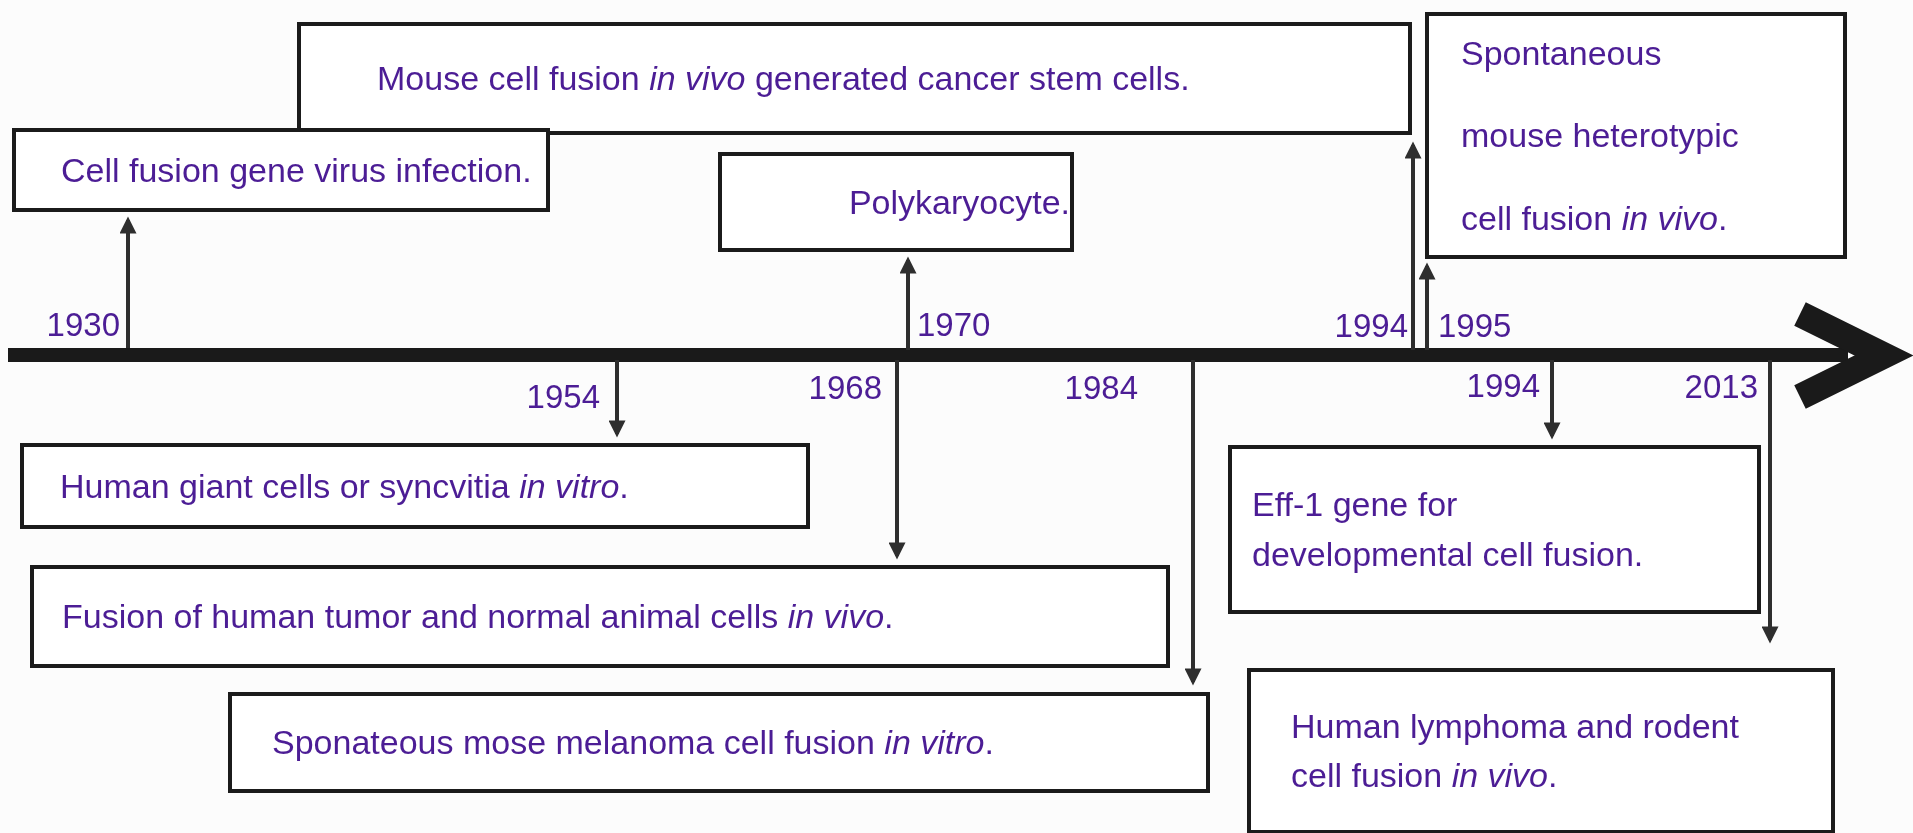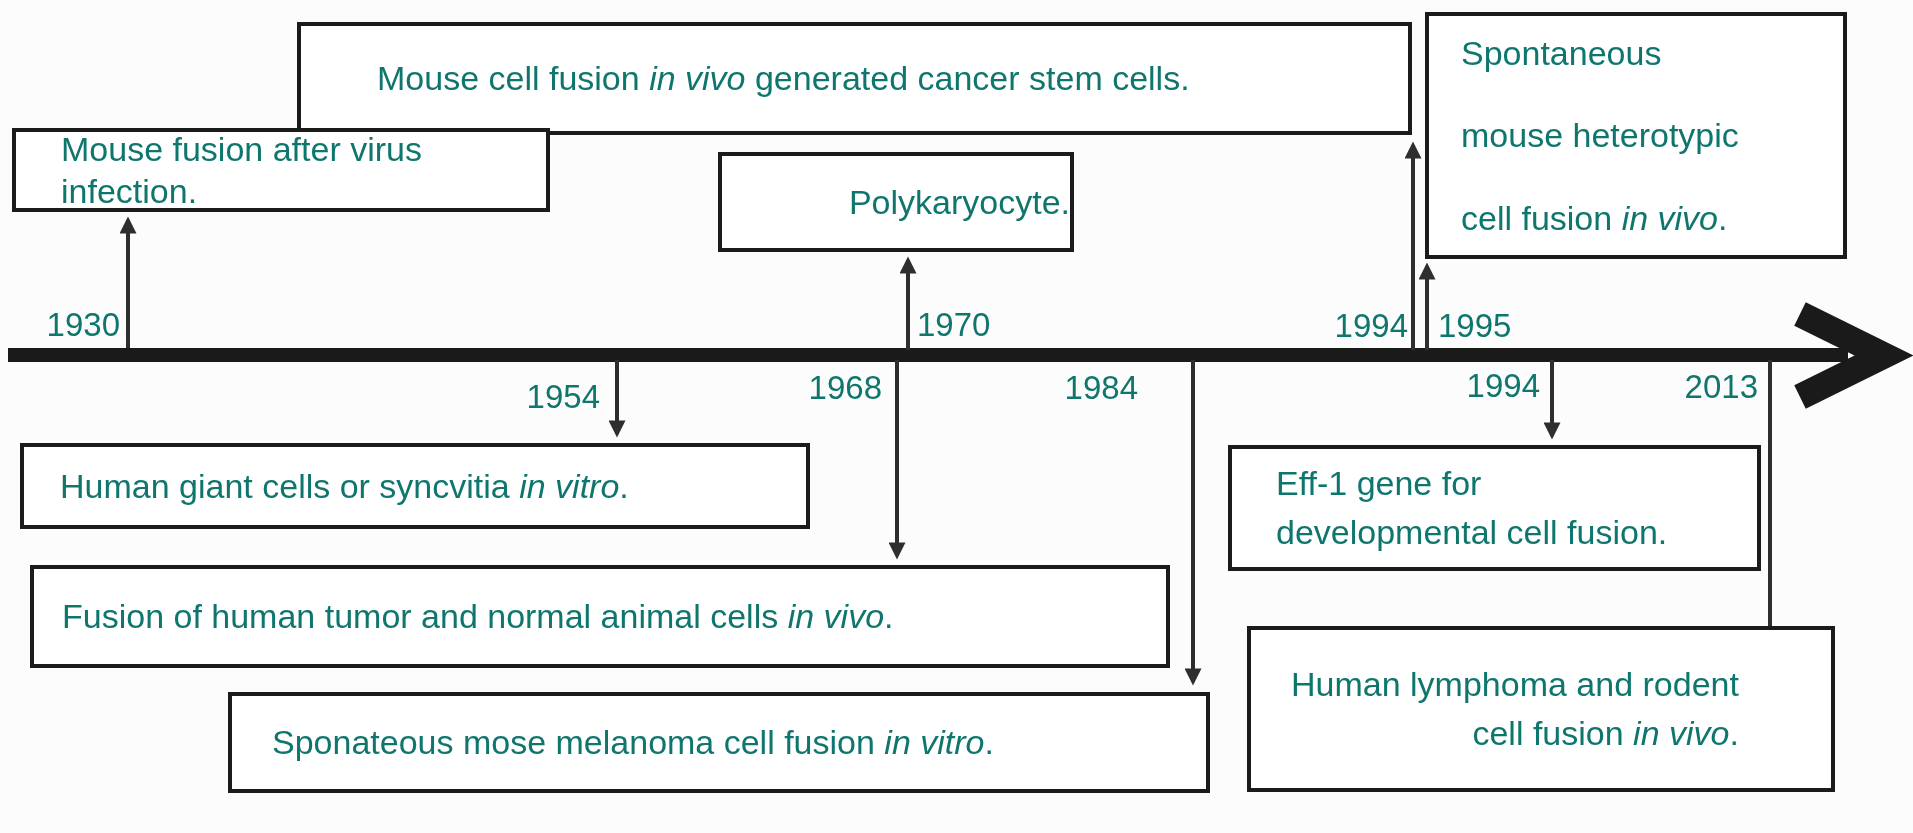--- a/index.html
+++ b/index.html
@@ -2,21 +2,21 @@
 <html><head>
 <meta charset="utf-8">
 <style>
   html,body{margin:0;padding:0;background:#ffffff;}
   .canvas{
     position:relative;
     width:1913px;
     height:833px;
     background:#fcfcfc;
     font-family:"Liberation Sans", sans-serif;
-    color:#0f766e;
+    color:#4c1d95;
     overflow:hidden;
   }
   .lines{position:absolute;left:0;top:0;width:1913px;height:833px;}
   .box{
     position:absolute;
     background:#ffffff;
     border:4px solid #1b1b1b;
     box-sizing:border-box;
     font-size:34px;
     line-height:1.25;
@@ -31,22 +31,22 @@
   }
   .r{text-align:right;}
   
   .b-mouse   {left:297px;  top:22px;  width:1115px; height:113px; padding-left:76px;}
   .b-virus   {left:12px;   top:128px; width:538px;  height:84px;  padding-left:45px;}
   .b-poly    {left:718px;  top:152px; width:356px;  height:100px; justify-content:flex-end;}
   .b-spont   {left:1425px; top:12px;  width:422px;  height:247px; padding-left:32px; line-height:2.42;}
   .b-giant   {left:20px;   top:443px; width:790px;  height:86px; padding-left:36px;}
   .b-tumor   {left:30px;   top:565px; width:1140px; height:103px; padding-left:28px;}
   .b-melanoma{left:228px;  top:692px; width:982px;  height:101px;  padding-left:40px;}
-  .b-eff1    {left:1228px; top:445px; width:533px;  height:126px; padding-left:44px; line-height:1.45;}
-  .b-lymph   {left:1247px; top:626px; width:588px;  height:166px; padding-left:40px; line-height:1.45;text-align:right;}
+  .b-eff1    {left:1228px; top:445px; width:533px;  height:169px; padding-left:20px; line-height:1.45;}
+  .b-lymph   {left:1247px; top:668px; width:588px;  height:166px; padding-left:40px; line-height:1.45;}
   
   .y-1930{left:30px;   top:306px; width:90px;}
   .y-1954{left:505px;  top:378px; width:95px;}
   .y-1968{left:790px;  top:369px; width:92px;}
   .y-1970{left:917px;  top:306px; width:100px;}
   .y-1984{left:1048px; top:369px; width:90px;}
   .y-1994{left:1316px; top:307px; width:92px;}
   .y-1995{left:1438px; top:307px; width:100px;}
   .y-2002{left:1450px; top:367px; width:90px;}
   .y-2013{left:1666px; top:368px; width:92px;}
@@ -74,21 +74,21 @@
     <line x1="1413" y1="350" x2="1413" y2="145" stroke="#2e2e2e" stroke-width="4" marker-end="url(#ah)"></line>
     <line x1="1427" y1="350" x2="1427" y2="266" stroke="#2e2e2e" stroke-width="4" marker-end="url(#ah)"></line>
     <line x1="1552" y1="360" x2="1552" y2="436" stroke="#2e2e2e" stroke-width="4" marker-end="url(#ah)"></line>
     <line x1="1770" y1="360" x2="1770" y2="640" stroke="#2e2e2e" stroke-width="4" marker-end="url(#ah)"></line>
   </svg>
 
   <div class="box b-mouse">
       <span><span>Mouse cell fusion </span><span class="it">in vivo</span><span> generated cancer stem cells.</span></span>
     </div>
   <div class="box b-virus">
-      <span><span>Mouse fusion after virus infection.</span></span>
+      <span><span>Cell fusion gene virus infection.</span></span>
     </div>
   <div class="box b-poly">
       <span><span>Polykaryocyte.</span></span>
     </div>
   <div class="box b-spont">
       <span><span>Spontaneous</span><br><span>mouse heterotypic</span><br><span>cell fusion </span><span class="it">in vivo</span><span>.</span></span>
     </div>
   <div class="box b-giant">
       <span><span>Human giant cells or syncvitia </span><span class="it">in vitro</span><span>.</span></span>
     </div>

